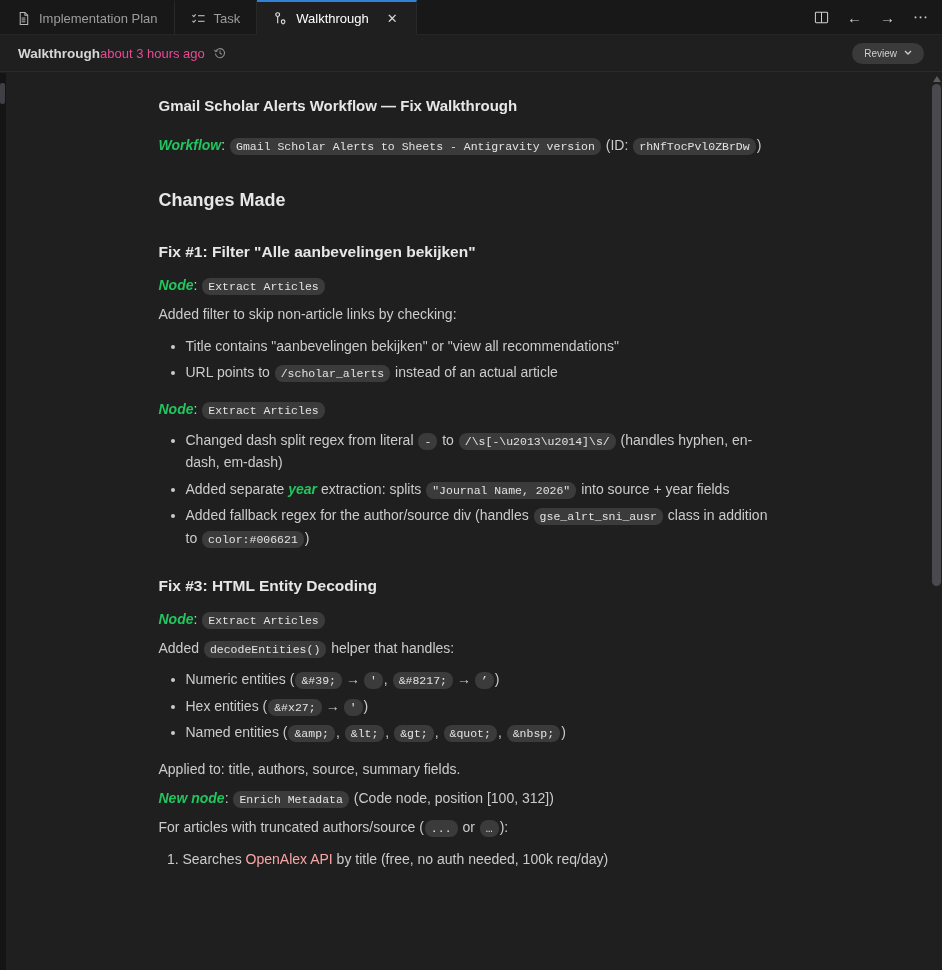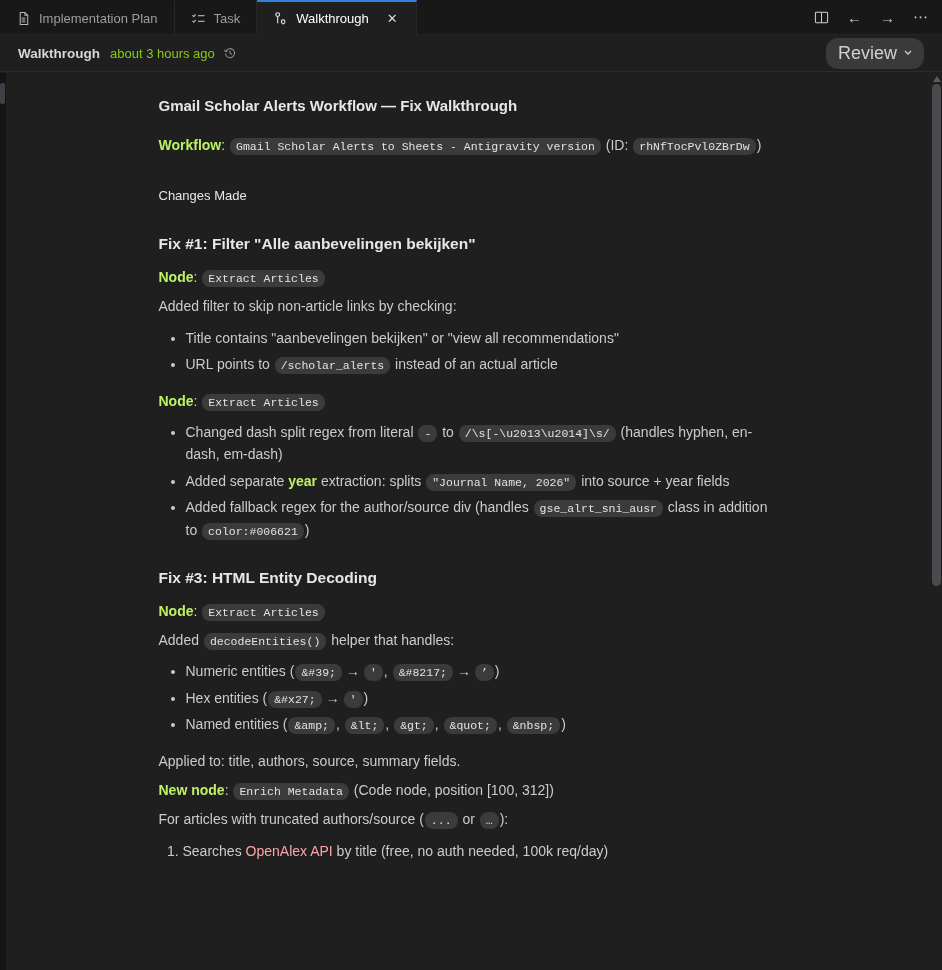--- a/index.html
+++ b/index.html
@@ -58,27 +58,27 @@
 
   
   .docheader {
     height: 37px;
     background: #1f1f1f;
     border-bottom: 1px solid #2b2b2b;
     display: flex; align-items: center;
     padding: 0 18px;
   }
   .docheader .dtitle { font-size: 13.5px; font-weight: 700; color: #d6d6d6; }
-  .docheader .dtime  { font-size: 13px; color: #84cc16; margin-left: 10px; }
+  .docheader .dtime  { font-size: 13px; color: #ec4899; }
   .docheader .hicon  { margin-left: 8px; display:flex; align-items:center; }
   .review-btn {
     margin-left: auto;
     background: #3a3a3a;
     color: #d0d0d0;
-    font-size: 18px;
+    font-size: 10px;
     padding: 5px 12px;
     border-radius: 12px;
     display: flex; align-items: center; gap: 7px;
     cursor: pointer;
     border: none;
     font-family: inherit;
   }
 
   
   .left-strip {
@@ -106,24 +106,24 @@
   
   .content {
     position: absolute; top: 73px; left: 6px; right: 11px; bottom: 0;
     overflow: hidden;
   }
   .page {
     width: 620px; margin: 0 auto; padding-top: 21px;
     font-size: 14px; line-height: 1.6; color: #cbcbcb;
   }
   h1 { font-size: 15px; color: #e7e7e7; margin: 0 0 16px 0; font-weight: 700; }
-  h2 { font-size: 13px; color: #e7e7e7; margin: 30px 0 24px 0; font-weight: 400; }
+  h2 { font-size: 18px; color: #e7e7e7; margin: 30px 0 24px 0; font-weight: 700; }
   h3 { font-size: 15.5px; color: #e7e7e7; margin: 25px 0 9px 0; font-weight: 700; }
   p  { margin: 7px 0; }
-  strong { color: #bef264; font-weight: 700; }
+  strong { color: #22c55e; font-weight: 700; font-style: italic; }
   code.chip {
     font-family: "Liberation Mono", "DejaVu Sans Mono", monospace;
     font-size: 11.5px;
     background: #3b3b3b;
     color: #e2e2e2;
     padding: 2px 6px;
     border-radius: 8px;
     white-space: nowrap;
     margin: 0 1px;
   }

